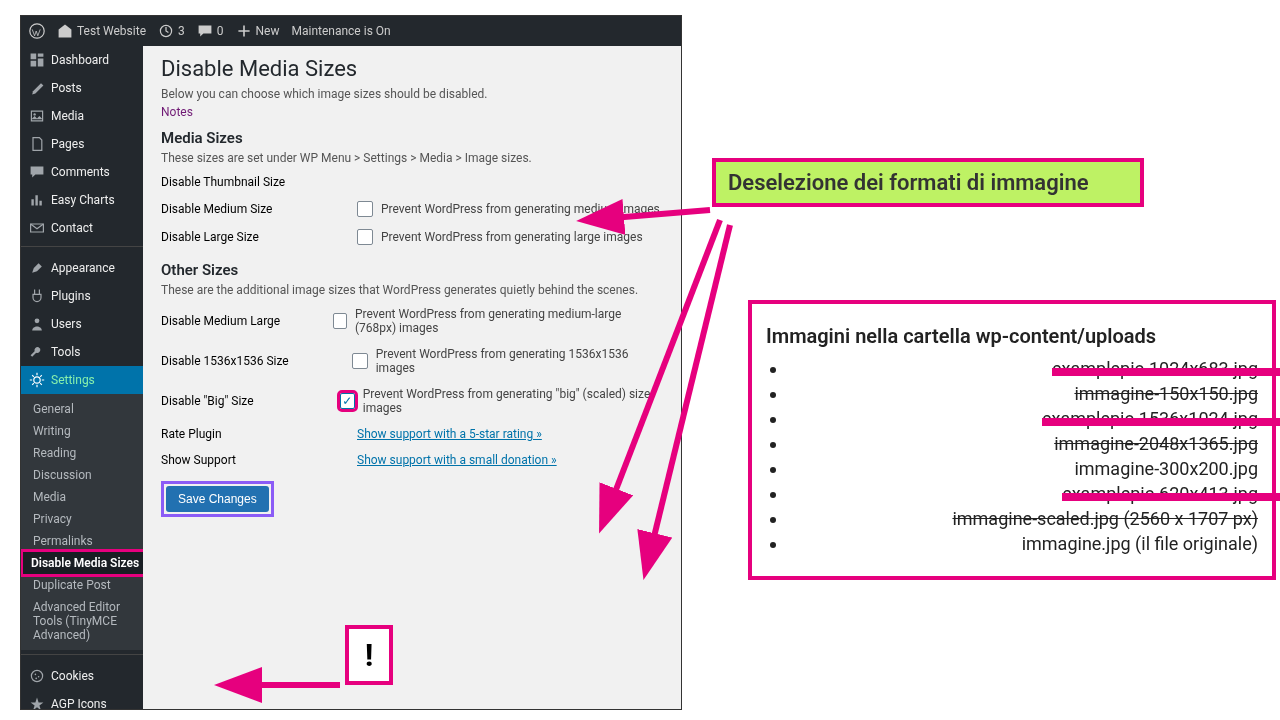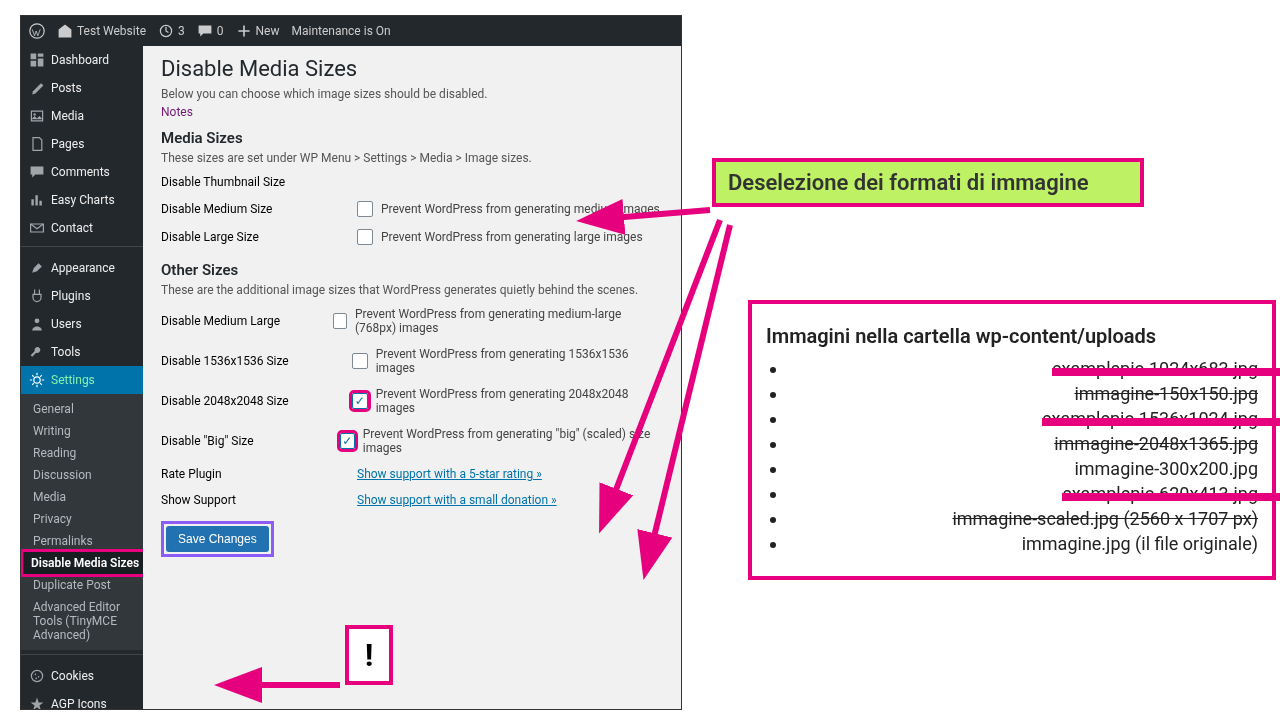--- a/index.html
+++ b/index.html
@@ -225,27 +225,20 @@
             </div>
           </div>
           <div class="row">
             <div class="label">Disable 1536x1536 Size</div>
             <div class="value">
               <span class="cb"></span>
               <span>Prevent WordPress from generating 1536x1536 images</span>
             </div>
           </div>
           <div class="row">
-            <div class="label">Disable 2048x2048 Size</div>
-            <div class="value">
-              <span class="cb checked hl"></span>
-              <span>Prevent WordPress from generating 2048x2048 images</span>
-            </div>
-          </div>
-          <div class="row">
             <div class="label">Disable "Big" Size</div>
             <div class="value">
               <span class="cb checked hl"></span>
               <span>Prevent WordPress from generating "big" (scaled) size images</span>
             </div>
           </div>
         </div>
       <div class="row">
         <div class="label">Rate Plugin</div>
         <div class="value">

